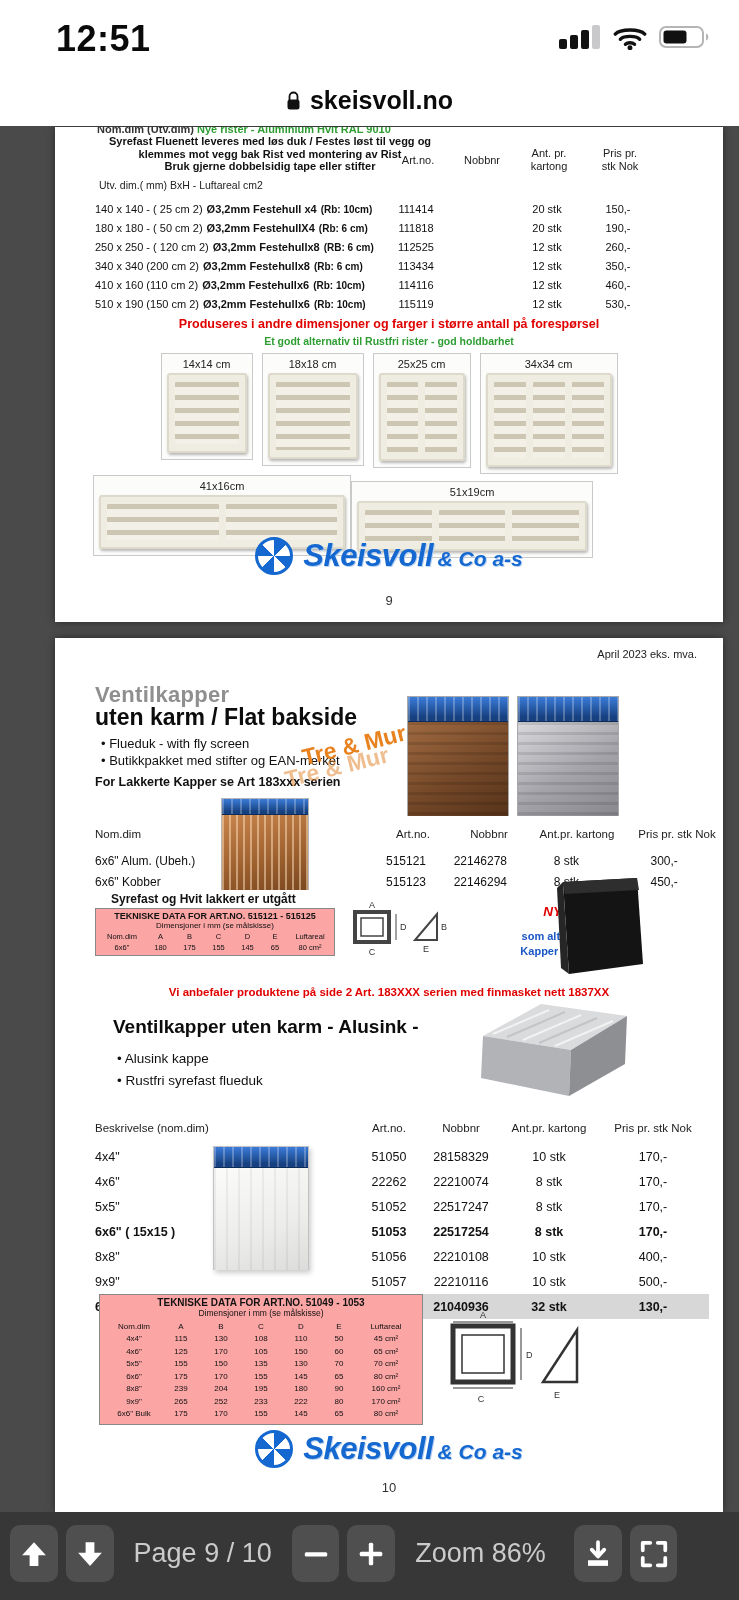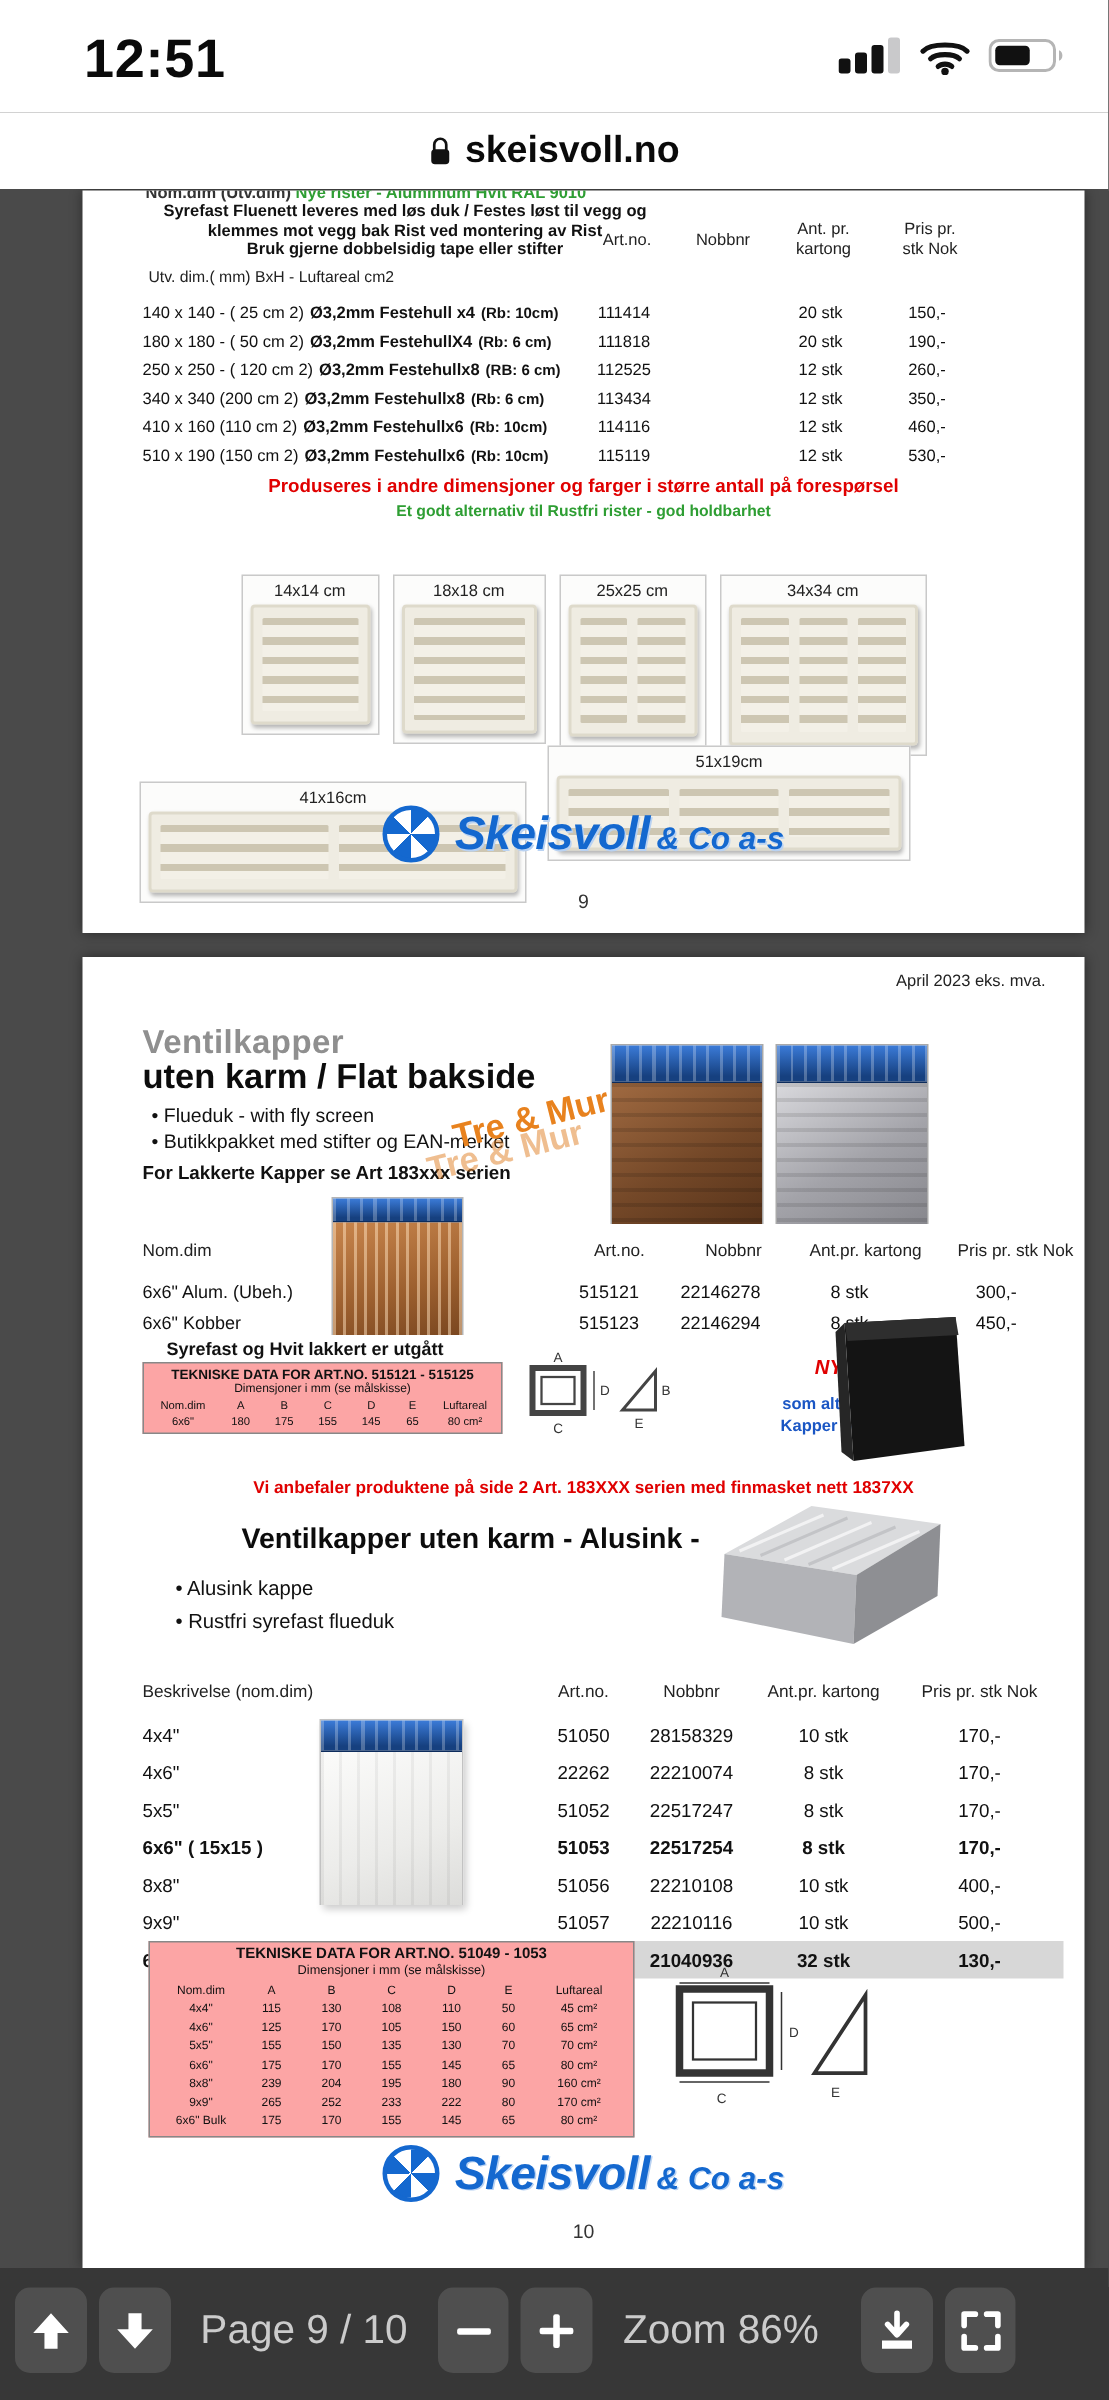--- a/index.html
+++ b/index.html
@@ -37,29 +37,29 @@
   .p9-row .c-desc{width:288px;overflow:hidden;}
   .p9-row .c-desc b{margin-left:4px;}
   .p9-row .c-desc .rb{font-size:10px;}
   .p9-row .c-art{width:66px;text-align:center;}
   .p9-row .c-nobb{width:62px;}
   .p9-row .c-ant{width:72px;text-align:center;}
   .p9-row .c-pris{width:70px;text-align:center;}
   .p9-notered{top:190px;left:0;right:0;text-align:center;color:#e00000;font-weight:700;font-size:12.5px;}
   .p9-notegreen{top:208px;left:0;right:0;text-align:center;color:#2e9e33;font-weight:700;font-size:10.5px;}
   .p9-grilles{top:226px;left:0;right:0;display:flex;justify-content:center;gap:9px;align-items:flex-start;}
-  .gframe{border:1px solid #c9c9c9;background:#fcfcfb;padding:4px 5px 6px;display:flex;flex-direction:column;align-items:center;margin-top:30px;}
+  .gframe{border:1px solid #c9c9c9;background:#fcfcfb;padding:4px 5px 6px;display:flex;flex-direction:column;align-items:center;}
   .gframe .glabel{font-size:11px;color:#222;margin-bottom:3px;}
   .grille{background:#efece2;border-radius:3px;box-shadow:inset 0 0 0 2px #dedacb,1px 2px 3px rgba(0,0,0,.28);display:flex;gap:7px;padding:9px 8px;box-sizing:border-box;}
   .gcol{flex:1;background:repeating-linear-gradient(180deg,#cdc6b2 0 5px,#f3f0e7 5px 13px);border-radius:1px;}
   .g1{width:80px;height:80px;}
   .g2{width:90px;height:86px;}
   .g3{width:86px;height:88px;}
   .g4{width:126px;height:94px;}
-  .p9-wide{top:364px;left:38px;display:flex;gap:14px;align-items:flex-start;justify-content:space-between;}
+  .p9-wide{top:348px;left:38px;display:flex;align-items:flex-start;justify-content:space-between;}
   .gw1{width:246px;height:54px;}
   .gw2{width:230px;height:50px;}
   .logo-row{display:flex;justify-content:center;align-items:center;gap:10px;left:0;right:0;}
   .lr9{top:410px;}
   .logo-circle{width:38px;height:38px;border-radius:50%;border:3px solid #1468cf;box-sizing:border-box;background:conic-gradient(#1468cf 0 45deg,#fff 45deg 90deg,#1468cf 90deg 135deg,#fff 135deg 180deg,#1468cf 180deg 225deg,#fff 225deg 270deg,#1468cf 270deg 315deg,#fff 315deg 360deg);}
   .logo-text{color:#1468cf;font-style:italic;font-weight:700;white-space:nowrap;text-shadow:1px 1px 0 #b9d2f2;}
   .logo-text .brand{font-size:31px;letter-spacing:-.5px;}
   .logo-text .suffix{font-size:21px;}
   .pagenum{left:0;right:0;text-align:center;font-size:13px;color:#333;}
   .pn9{top:466px;}
@@ -100,21 +100,21 @@
   .tech1 .tech-sub{font-size:8px;}
   .tech-row{display:grid;grid-template-columns:var(--cols);text-align:center;align-items:center;}
   .tech1 .tech-row{font-size:7.5px;height:10px;margin:1px 2px 0;}
   .diag1{top:262px;left:292px;width:104px;height:58px;}
   .dlabel{font-size:9px;fill:#333;font-family:"Liberation Sans",sans-serif;}
   .p10-ny{top:266px;left:424px;width:130px;text-align:right;}
   .ny1{color:#e00000;font-weight:700;font-style:italic;font-size:13.5px;margin-bottom:10px;}
   .ny2,.ny3{color:#1a56c4;font-weight:700;font-size:11px;line-height:15px;}
   .black-prod{top:238px;left:498px;width:94px;height:102px;}
   .p10-advice{top:348px;left:0;right:0;text-align:center;color:#e00000;font-weight:700;font-size:11.5px;}
-  .p10-alusink-title{top:378px;left:58px;font-size:19px;font-weight:700;color:#0c0c0c;margin-left:48px;}
+  .p10-alusink-title{top:378px;left:58px;font-size:19px;font-weight:700;color:#0c0c0c;}
   .p10-alusink-bullets{top:410px;left:62px;font-size:13.5px;line-height:22px;color:#111;}
   .alusink-img{top:364px;left:424px;width:152px;height:100px;}
   .p10-t2head{top:484px;left:40px;}
   .t2-desc{width:262px;text-align:left;}
   .t2-art{width:64px;text-align:center;}
   .t2-nobb{width:80px;text-align:center;}
   .t2-ant{width:96px;text-align:center;}
   .t2-pris{width:112px;text-align:center;}
   .p10-t2rows{top:506px;left:40px;right:6px;}
   .t2row{display:flex;height:25px;align-items:center;font-size:12.5px;color:#111;white-space:nowrap;}

